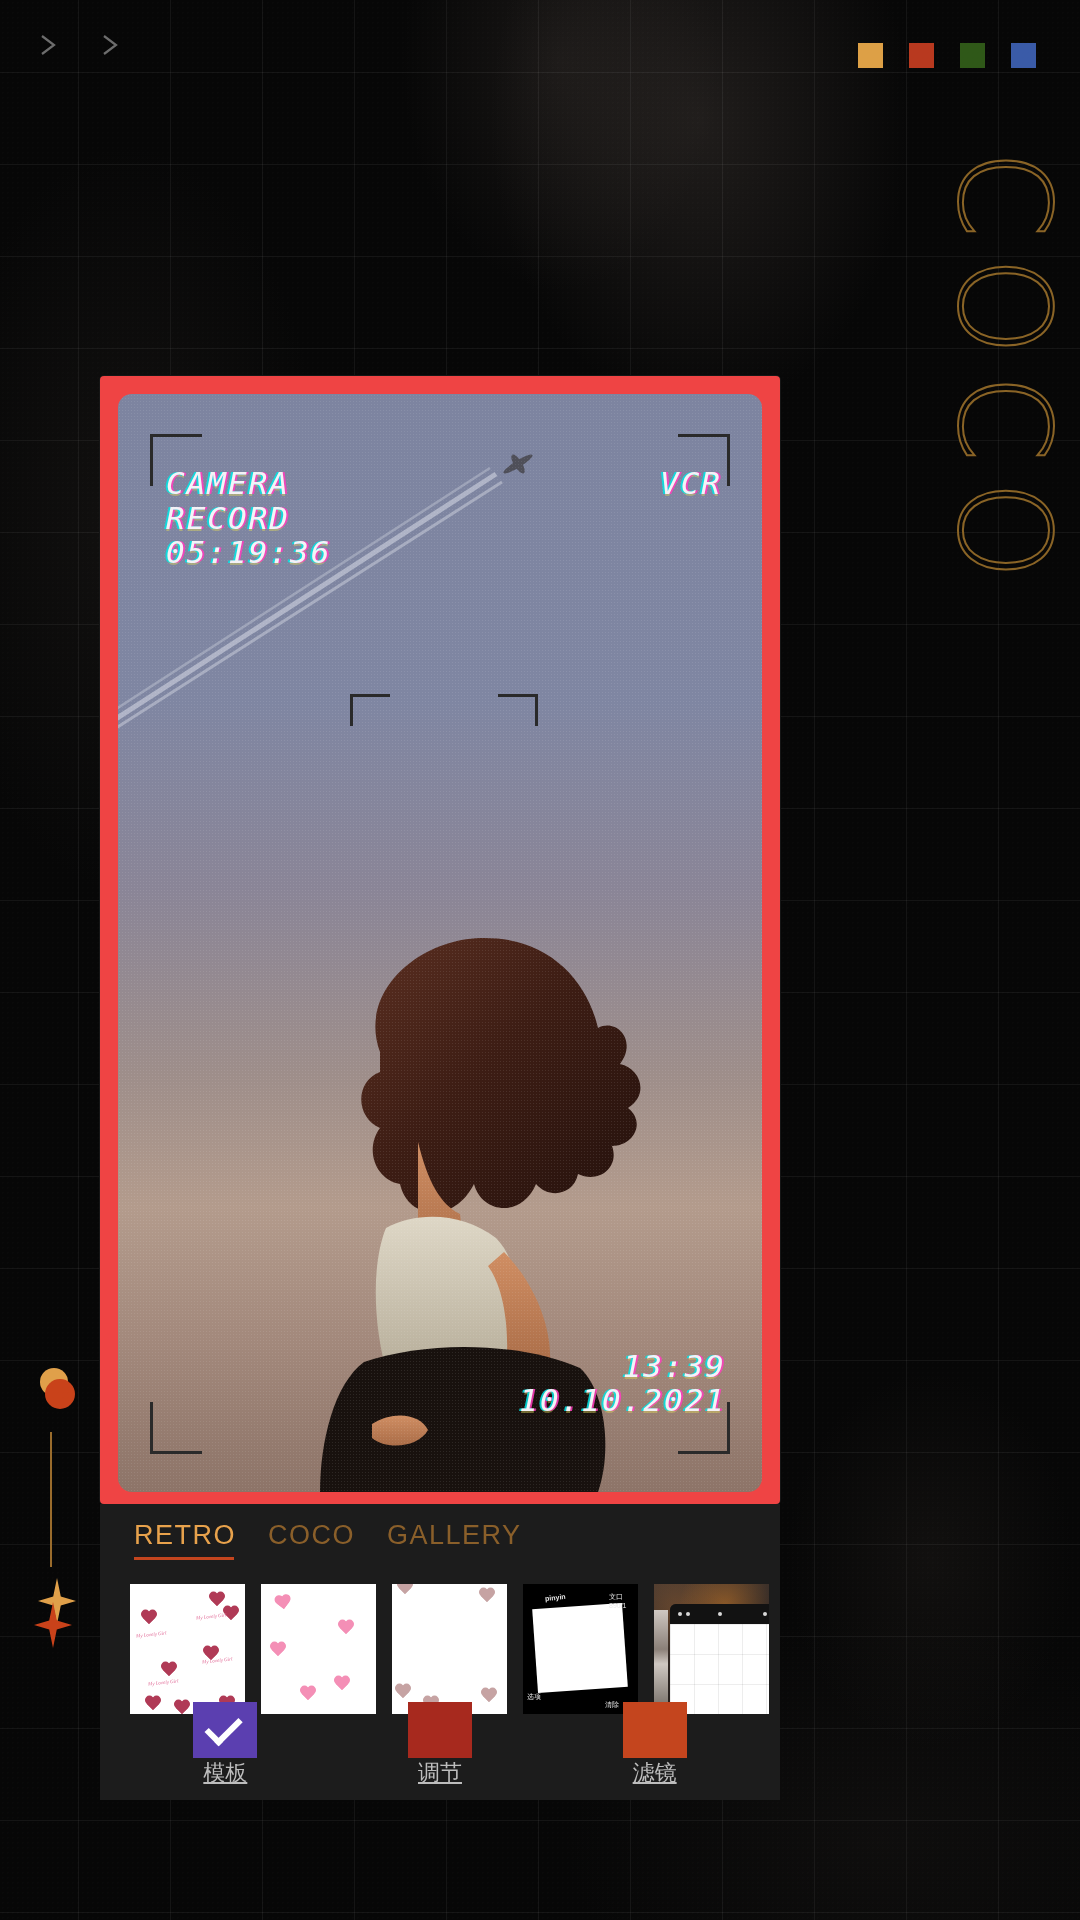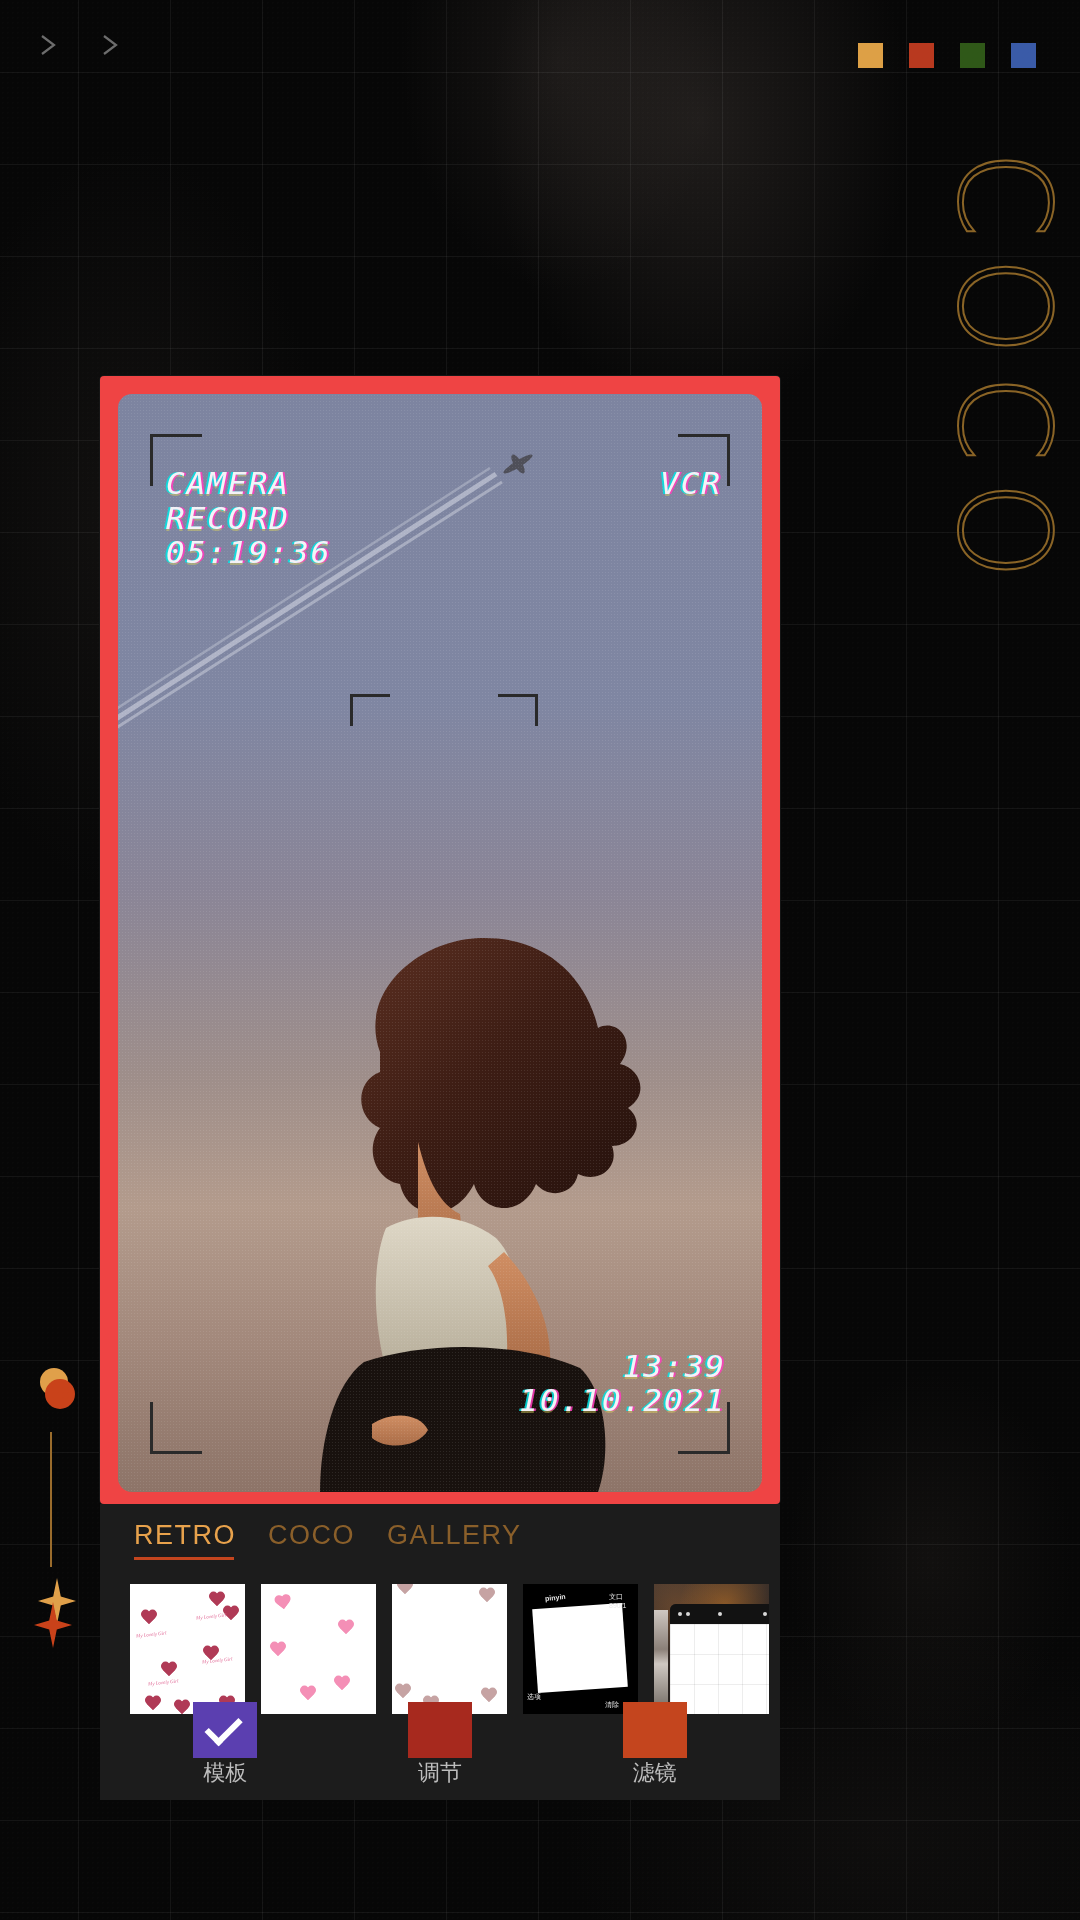--- a/index.html
+++ b/index.html
@@ -344,20 +344,21 @@
   }
   .tool { width: 106px; display: flex; flex-direction: column; align-items: center; }
   .tool-sw {
     width: 64px; height: 56px;
     display: flex; align-items: center; justify-content: center;
   }
   .tool-label {
     font-size: 22px;
     color: #bdbdbd;
     font-family: "DejaVu Sans", "Liberation Sans", sans-serif;
+    text-decoration: underline;
   }
   .check {
     width: 34px; height: 20px;
     border-left: 6px solid #fff;
     border-bottom: 6px solid #fff;
     transform: rotate(-45deg) translate(1px, -3px);
   }
 </style>
 </head>
 <body>

